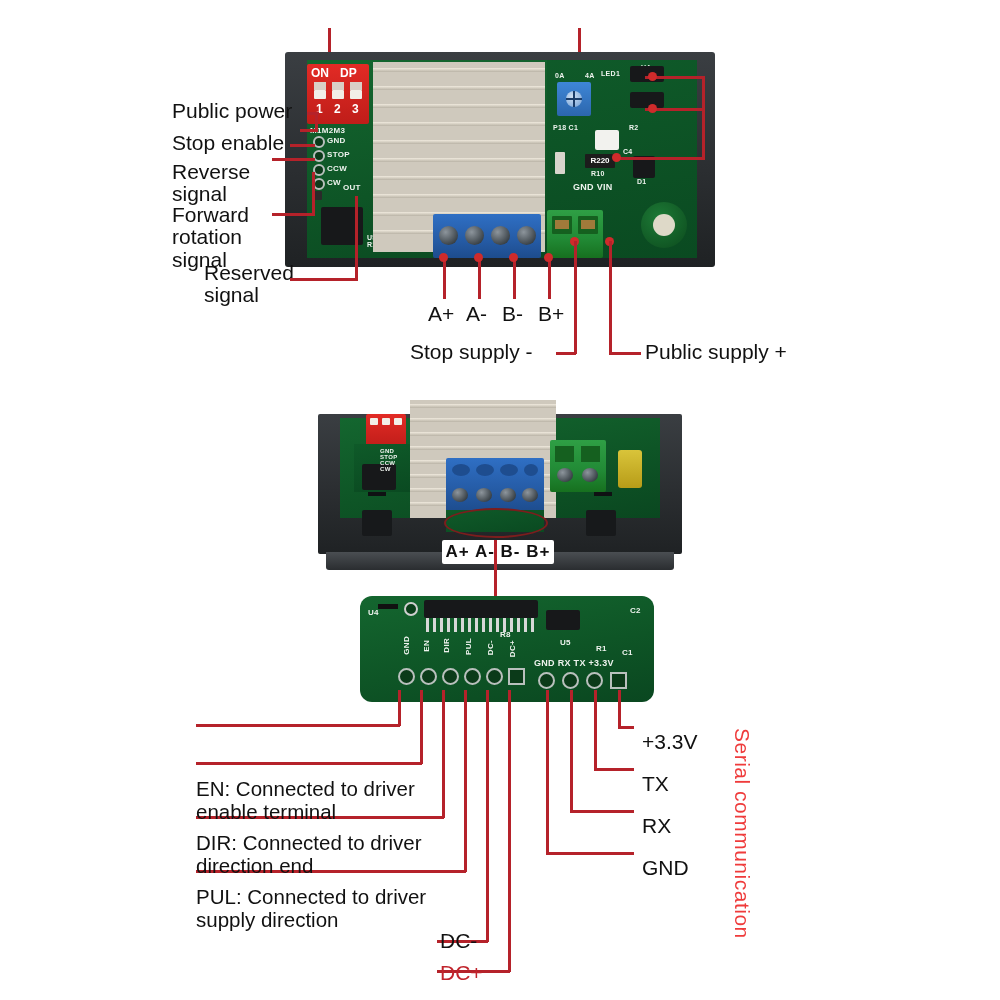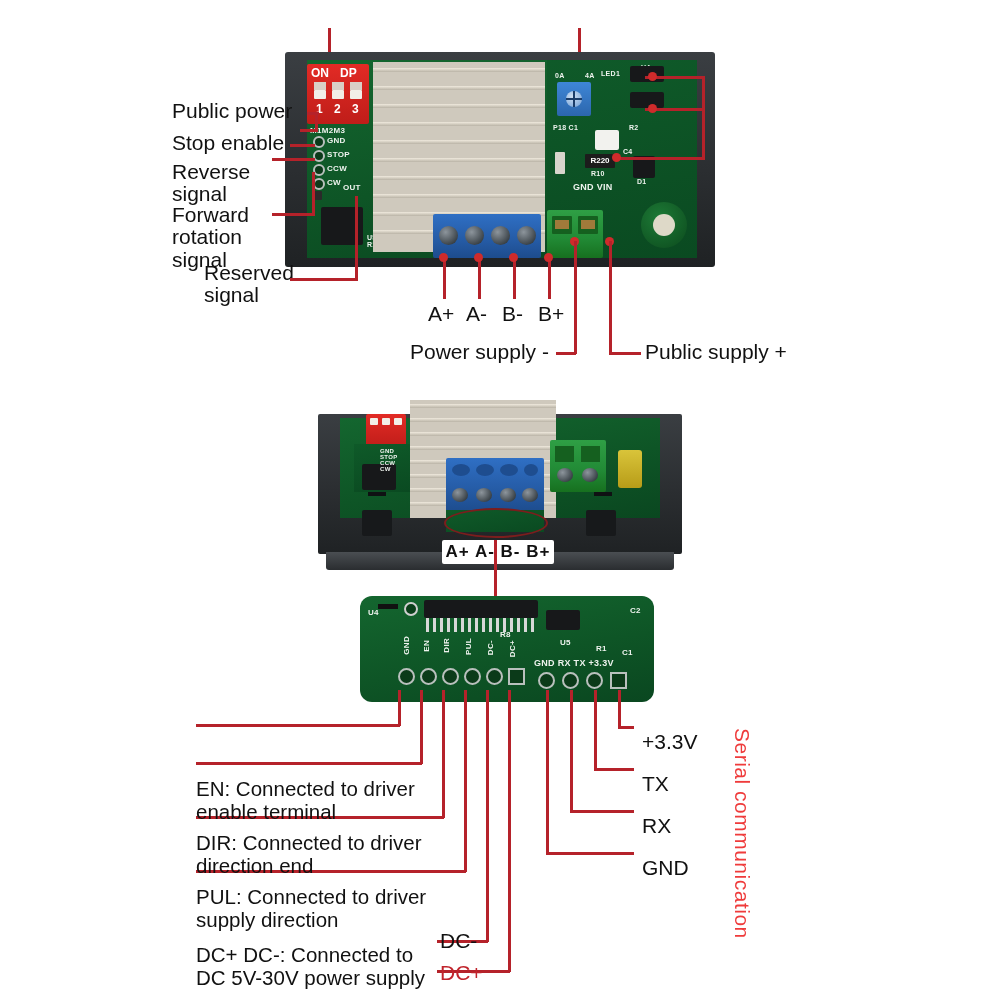--- a/index.html
+++ b/index.html
@@ -187,21 +187,21 @@
 
   <div class="lbl" style="left:428px;top:303px;">A+</div>
   <div class="lbl" style="left:466px;top:303px;">A-</div>
   <div class="lbl" style="left:502px;top:303px;">B-</div>
   <div class="lbl" style="left:538px;top:303px;">B+</div>
 
   <div class="dot" style="left:570px;top:237px;"></div>
   <div class="dot" style="left:605px;top:237px;"></div>
   <div class="ln v" style="left:574px;top:241px;height:113px;"></div>
   <div class="ln h" style="left:556px;top:352px;width:20px;"></div>
-  <div class="lbl" style="left:410px;top:341px;">Power supply -</div>
+  <div class="lbl" style="left:410px;top:341px;">Stop supply -</div>
 
   <div class="ln v" style="left:609px;top:241px;height:113px;"></div>
   <div class="ln h" style="left:609px;top:352px;width:32px;"></div>
   <div class="lbl" style="left:645px;top:341px;">Public supply +</div>
 
   <div class="board" style="left:318px;top:392px;width:364px;height:186px;">
     <div class="case" style="left:0;top:22px;width:364px;height:140px;border-radius:2px;"></div>
     <div class="case" style="left:8px;top:160px;width:348px;height:18px;
          background:linear-gradient(180deg,#4a4e52,#2a2d30);border-radius:0 0 3px 3px;"></div>
 
@@ -312,22 +312,20 @@
 
   <div class="ln v" style="left:508px;top:690px;height:282px;"></div>
   <div class="ln h" style="left:437px;top:970px;width:73px;"></div>
 
   <div class="lbl desc" style="left:196px;top:778px;">EN: Connected to driver
 enable terminal</div>
   <div class="lbl desc" style="left:196px;top:832px;">DIR: Connected to driver
 direction end</div>
   <div class="lbl desc" style="left:196px;top:886px;">PUL: Connected to driver
 supply direction</div>
-  <div class="lbl desc" style="left:196px;top:944px;">DC+ DC-: Connected to
-DC 5V-30V power supply</div>
 
   <div class="lbl" style="left:440px;top:930px;">DC-</div>
   <div class="lbl red" style="left:440px;top:962px;">DC+</div>
 
   <div class="ln v" style="left:546px;top:690px;height:164px;"></div>
   <div class="ln h" style="left:546px;top:852px;width:88px;"></div>
   <div class="lbl" style="left:642px;top:857px;">GND</div>
 
   <div class="ln v" style="left:570px;top:690px;height:122px;"></div>
   <div class="ln h" style="left:570px;top:810px;width:64px;"></div>

